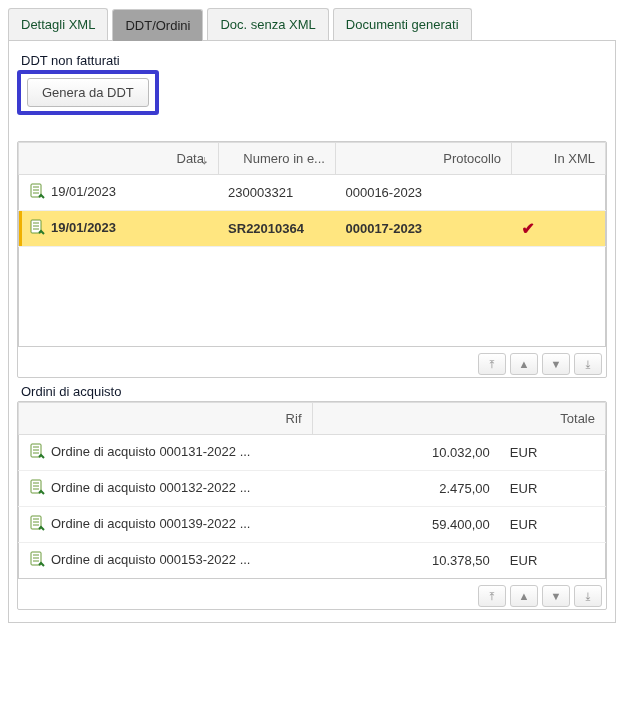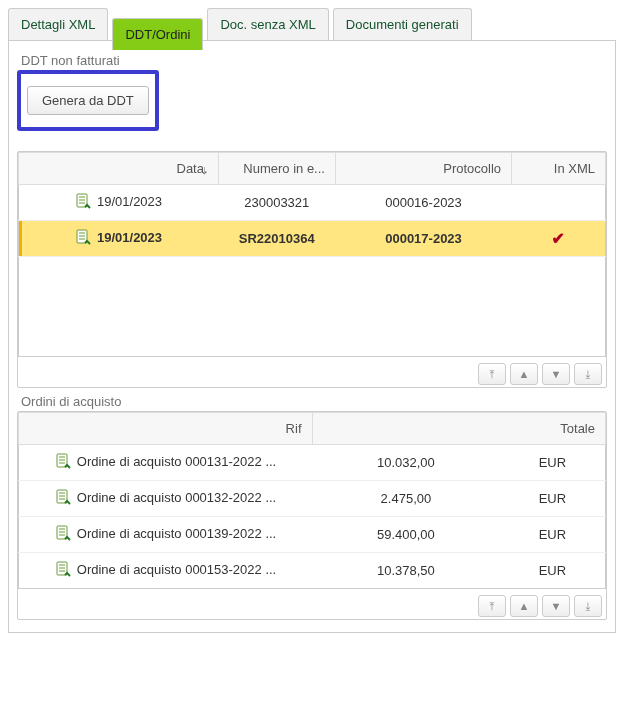--- a/index.html
+++ b/index.html
@@ -20,41 +20,41 @@
   .tab {
     padding: 8px 12px;
     background: #f2f2f2;
     border: 1px solid #ccc;
     border-bottom: none;
     border-radius: 3px 3px 0 0;
     cursor: pointer;
     color: #14532d;
   }
   .tab.active {
-    background: #84cc16;
+    background: #a3a3a3;
     color: #222;
     position: relative;
-    top: 10px;
+    top: 1px;
   }
   .panel {
     border: 1px solid #ccc;
     border-top: none;
     padding: 6px 8px 12px 8px;
   }
   .section-title {
-    color: #737373;
+    color: #0f172a;
     font-size: 13px;
     margin: 6px 0 2px 4px;
   }
   .btn-wrap {
     border: 4px solid #3b3bd0;
     border-radius: 3px;
     display: inline-block;
-    padding: 12px 6px;
-    margin-bottom: 18px;
+    padding: 4px 6px;
+    margin-bottom: 24px;
   }
   button.action {
     background: linear-gradient(#fff,#eee);
     border: 1px solid #bbb;
     border-radius: 3px;
     padding: 6px 14px;
     font-size: 13px;
     color: #444;
     cursor: pointer;
   }
@@ -69,21 +69,20 @@
     color: #555;
     background: #f7f7f7;
     border: 1px solid #ddd;
     padding: 8px 10px;
     position: relative;
   }
   table.grid td {
     border-top: 1px solid #eee;
     padding: 8px 10px;
     vertical-align: middle;
-    text-align: center;
   }
   .row-icon {
     display: inline-block;
     vertical-align: middle;
     margin-right: 6px;
   }
   .sort-indicator {
     position: absolute;
     right: 10px;
     top: 50%;

